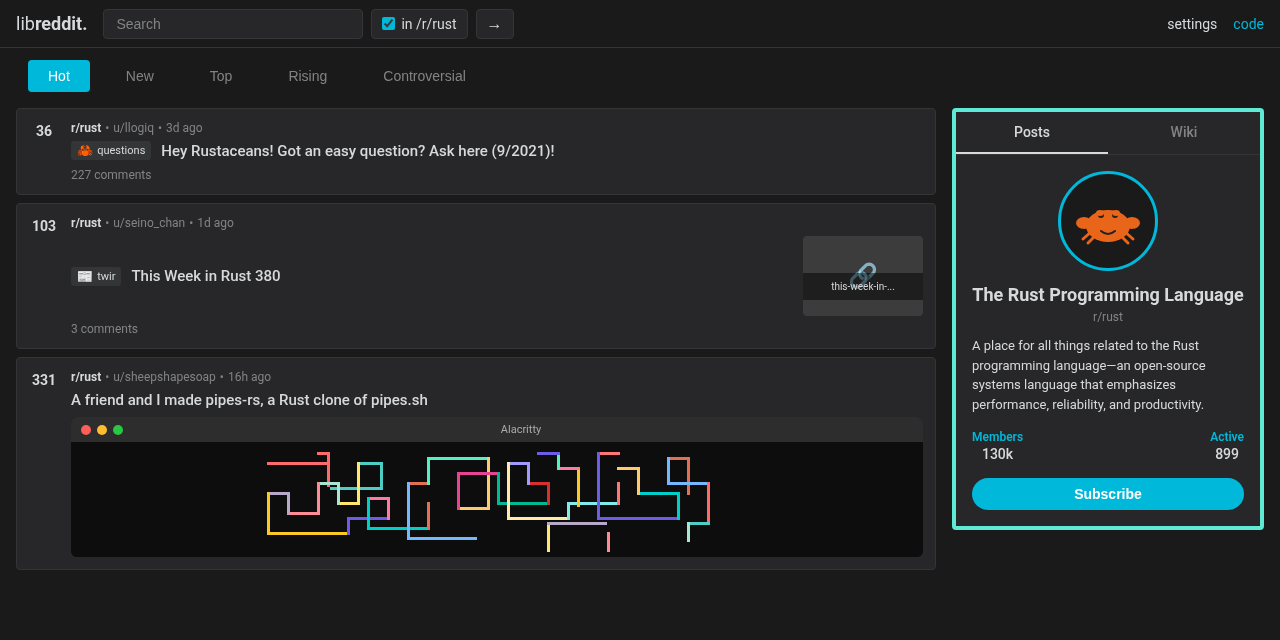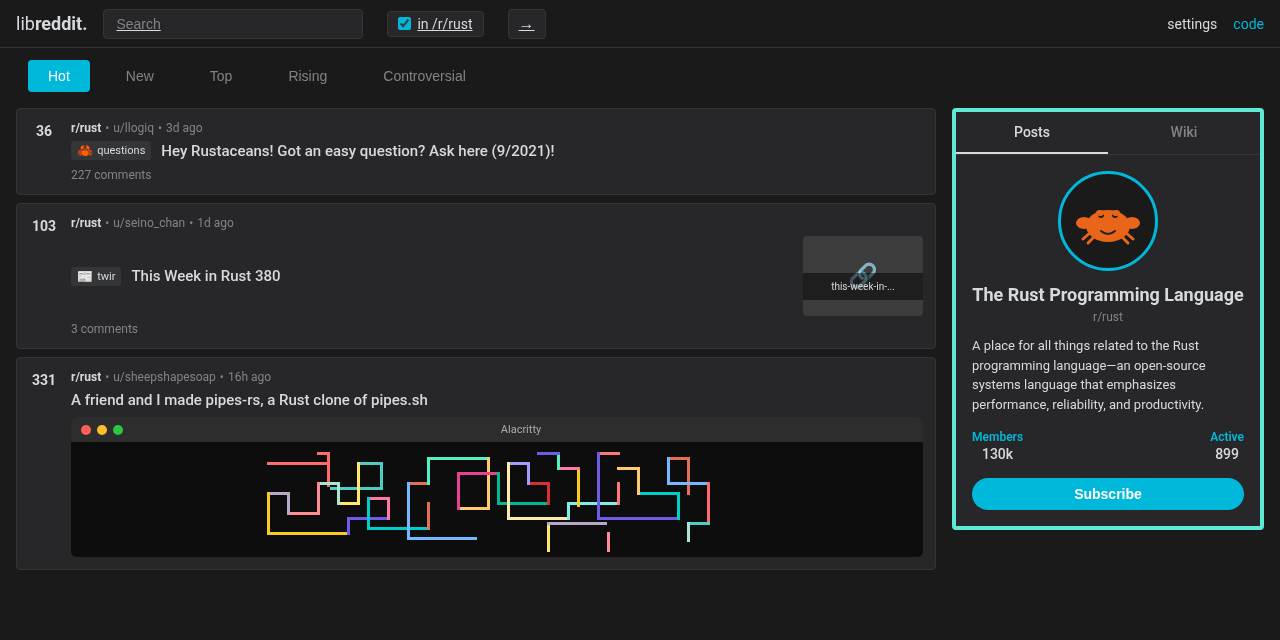--- a/index.html
+++ b/index.html
@@ -25,24 +25,22 @@
       font-size: 18px;
       font-weight: 700;
       color: #d7dadc;
       white-space: nowrap;
     }
     .logo span.lib { color: #d7dadc; font-weight: 400; }
     .logo span.reddit { color: #d7dadc; font-weight: 700; }
 
     .search-area {
       display: flex;
-      align-items: center;
-      gap: 24px;
+      gap: 8px;
       flex: 0 0 auto;
-      text-decoration: underline;
     }
     .search-input {
       background: #272729;
       border: 1px solid #343536;
       border-radius: 4px;
       color: #d7dadc;
       padding: 6px 12px;
       width: 260px;
       font-size: 14px;
       outline: none;

